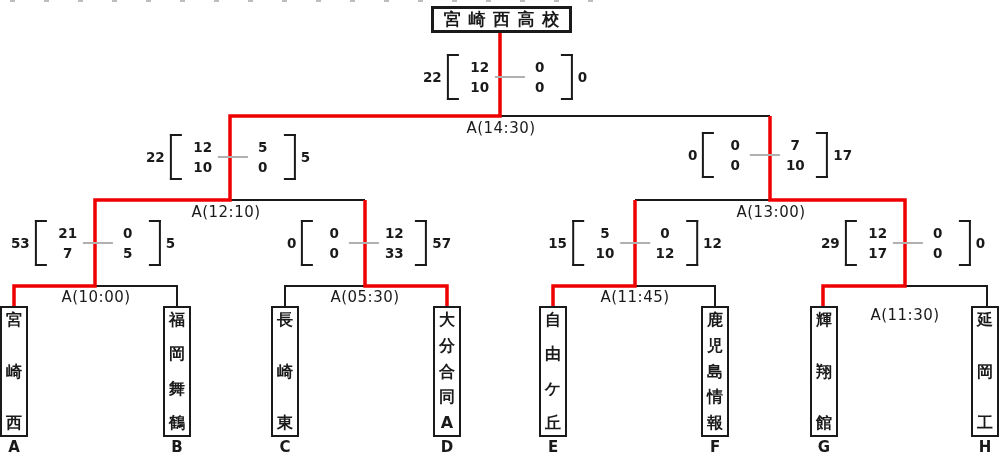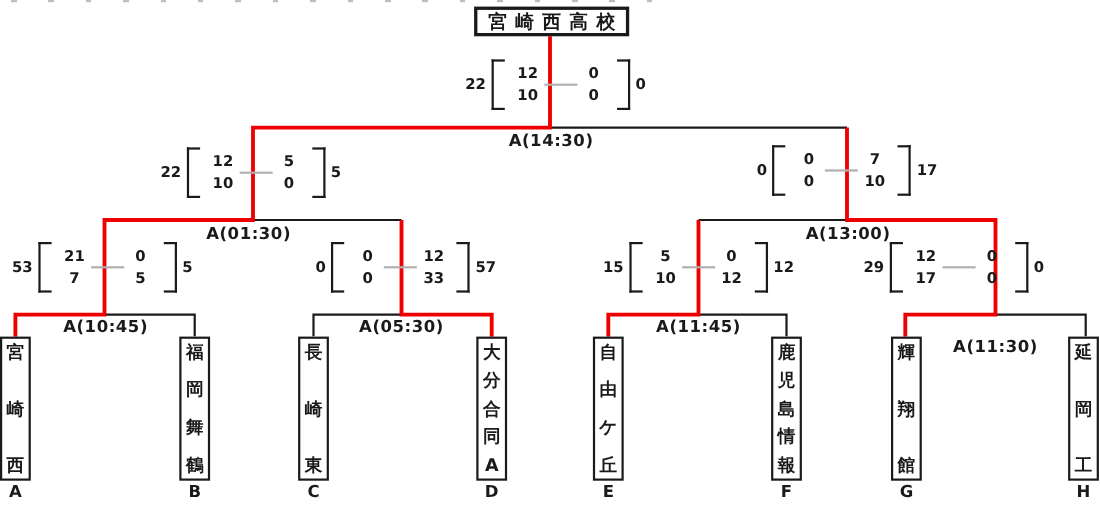--- a/index.html
+++ b/index.html
@@ -25,21 +25,21 @@
     font-weight:bold;font-size:13.5px;white-space:nowrap;
   }
   .tot{padding:0 5px;}
   .brk{width:12px;height:46px;box-sizing:border-box;border:2.5px solid var(--line,#1a1a1a);}
   .brk-l{border-right:none;}
   .brk-r{border-left:none;}
   .cols{display:flex;align-items:center;padding:0 6px;}
   .col{width:30px;text-align:center;line-height:20px;display:flex;flex-direction:column;}
   .dash{width:30px;height:2px;background:var(--half-divider,#b0b0b0);}
   .time{
-    position:absolute;transform:translateX(-50%);font-weight:bold;font-size:15px;
+    position:absolute;transform:translateX(-50%);font-weight:normal;font-size:15px;
     letter-spacing:.5px;white-space:nowrap;
   }
   .teambox{
     position:absolute;top:306px;width:28px;height:131px;box-sizing:border-box;
     border:2px solid var(--line,#1a1a1a);background:#fff;
     display:flex;flex-direction:column;justify-content:space-between;align-items:center;
     padding:4px 0;font-size:16px;font-weight:bold;line-height:1;
   }
   .seed{
     position:absolute;top:438px;transform:translateX(-50%);
@@ -106,21 +106,21 @@
       </span>
       <span class="dash"></span>
       <span class="col">
         <span>5</span>
         <span>0</span>
       </span>
     </span>
     <span class="brk brk-r"></span>
     <span class="tot">5</span>
   </div>
-  <div class="time" style="left:226px;top:203px">A(01:30)</div>
+  <div class="time" style="left:226px;top:203px">A(12:10)</div>
 
   <div class="score" style="left:770px;top:155px">
     <span class="tot">0</span>
     <span class="brk brk-l"></span>
     <span class="cols">
       <span class="col">
         <span>0</span>
         <span>0</span>
       </span>
       <span class="dash"></span>
@@ -144,21 +144,21 @@
       </span>
       <span class="dash"></span>
       <span class="col">
         <span>0</span>
         <span>5</span>
       </span>
     </span>
     <span class="brk brk-r"></span>
     <span class="tot">5</span>
   </div>
-  <div class="time" style="left:96px;top:288px">A(10:45)</div>
+  <div class="time" style="left:96px;top:288px">A(10:00)</div>
 
   <div class="score" style="left:369px;top:243px">
     <span class="tot">0</span>
     <span class="brk brk-l"></span>
     <span class="cols">
       <span class="col">
         <span>0</span>
         <span>0</span>
       </span>
       <span class="dash"></span>
@@ -184,21 +184,21 @@
       <span class="col">
         <span>0</span>
         <span>12</span>
       </span>
     </span>
     <span class="brk brk-r"></span>
     <span class="tot">12</span>
   </div>
   <div class="time" style="left:635px;top:288px">A(11:45)</div>
 
-  <div class="score" style="left:867px;top:243px">
+  <div class="score" style="left:903px;top:243px">
     <span class="tot">29</span>
     <span class="brk brk-l"></span>
     <span class="cols">
       <span class="col">
         <span>12</span>
         <span>17</span>
       </span>
       <span class="dash"></span>
       <span class="col">
         <span>0</span>

